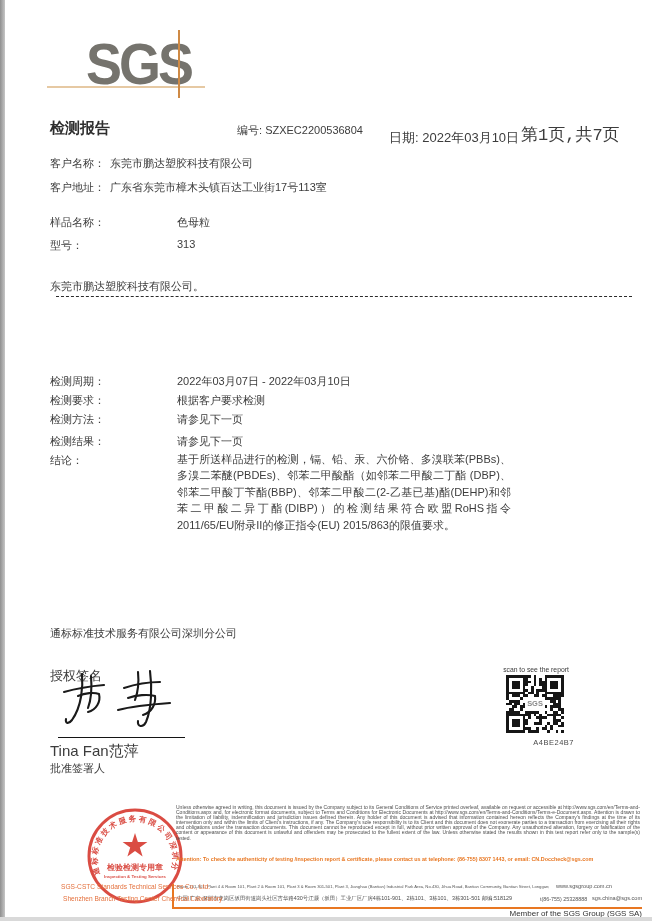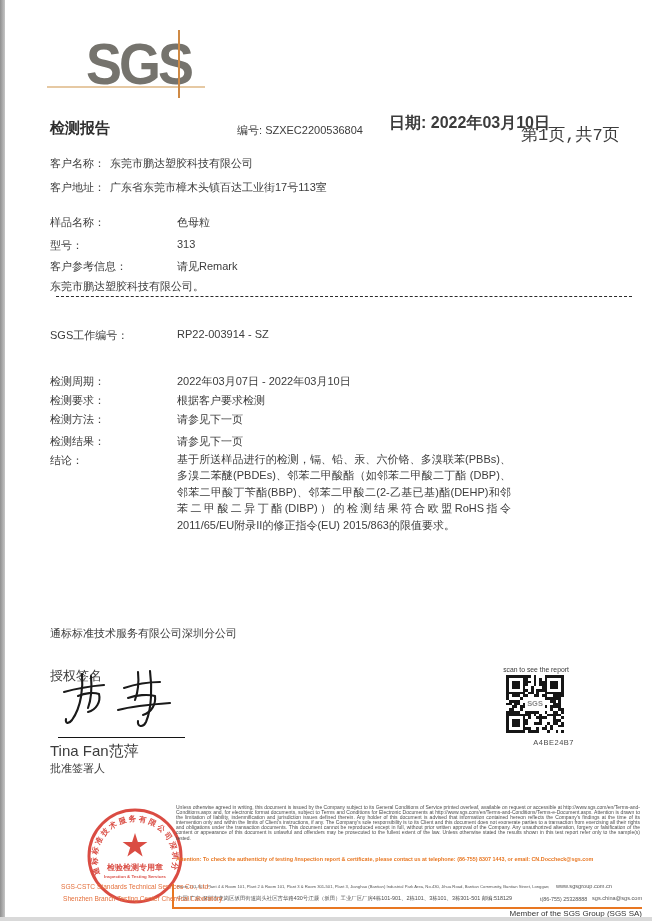--- a/index.html
+++ b/index.html
@@ -11,21 +11,21 @@
                background:linear-gradient(90deg,#8f8f8f,#c6c6c6); }
   .bottom-edge { position:absolute; left:0; top:917px; width:652px; height:4px; background:#d9d9d9; }
 
   .logo { position:absolute; left:86px; top:30px; font-size:55px; font-weight:bold;
           color:#75736d; letter-spacing:-3px; transform:scale(0.98,1.06); transform-origin:left top; }
   .logo-hline { position:absolute; left:47px; top:86px; width:158px; height:2px; background:#e6c9a3; }
   .logo-vline { position:absolute; left:178px; top:30px; width:2px; height:68px; background:#cf8a45; }
 
   .doc-title { position:absolute; left:50px; top:119px; font-size:15px; font-weight:bold; color:#2e2e2e; }
   .hdr-no   { position:absolute; left:237px; top:123px; font-size:11px; }
-  .hdr-date { position:absolute; left:389px; top:113px; font-size:16px;font-weight:bold; }
+  .hdr-date { position:absolute; left:389px; top:129px; font-size:13px; }
   .hdr-page { position:absolute; left:521px; top:123px; font-size:17px;font-family:Liberation Mono, monospace; }
 
   .row { position:absolute; left:0; width:652px; height:16px; font-size:11px; }
   .lbl { position:absolute; left:50px; white-space:nowrap; }
   .val { position:absolute; white-space:nowrap; }
   .v1 { left:110px; }
   .v2 { left:177px; }
   .note { position:absolute; left:50px; top:279px; font-size:11px; }
 
   .dashline { position:absolute; left:56px; top:296px; width:576px; border-top:1.5px dashed #2b2b2b; }
@@ -91,32 +91,24 @@
     <span class="val v1">广东省东莞市樟木头镇百达工业街17号113室</span>
   </div>
   <div class="row" style="top:215px">
     <span class="lbl">样品名称：</span>
     <span class="val v2">色母粒</span>
   </div>
   <div class="row" style="top:238px">
     <span class="lbl">型号：</span>
     <span class="val v2">313</span>
   </div>
-  <div class="row" style="top:259px">
-    <span class="lbl">客户参考信息：</span>
-    <span class="val v2">请见Remark</span>
-  </div>
   <div class="note">东莞市鹏达塑胶科技有限公司。</div>
 
   <div class="dashline"></div>
 
-  <div class="row" style="top:328px">
-    <span class="lbl">SGS工作编号：</span>
-    <span class="val v2">RP22-003914 - SZ</span>
-  </div>
   <div class="row" style="top:374px">
     <span class="lbl">检测周期：</span>
     <span class="val v2">2022年03月07日 - 2022年03月10日</span>
   </div>
   <div class="row" style="top:393px">
     <span class="lbl">检测要求：</span>
     <span class="val v2">根据客户要求检测</span>
   </div>
   <div class="row" style="top:412px">
     <span class="lbl">检测方法：</span>

